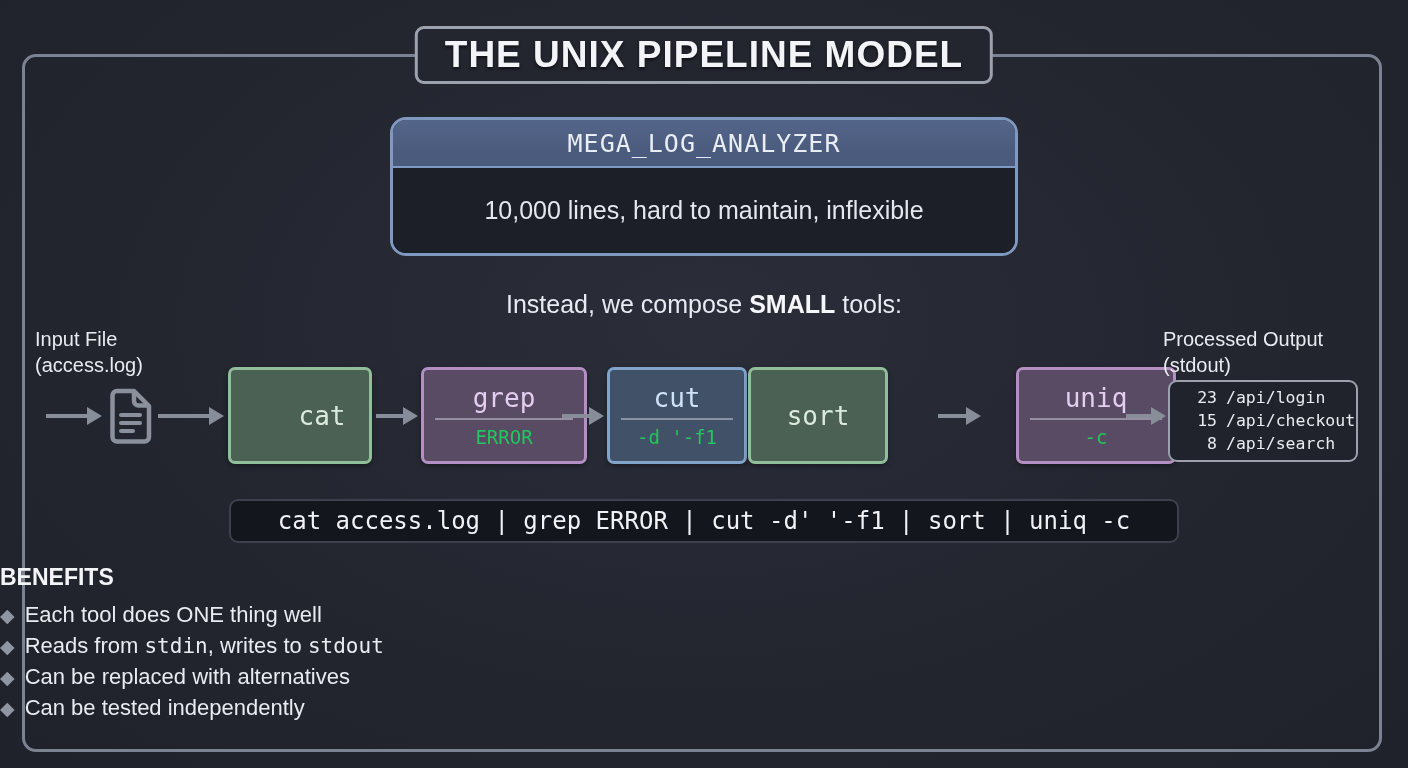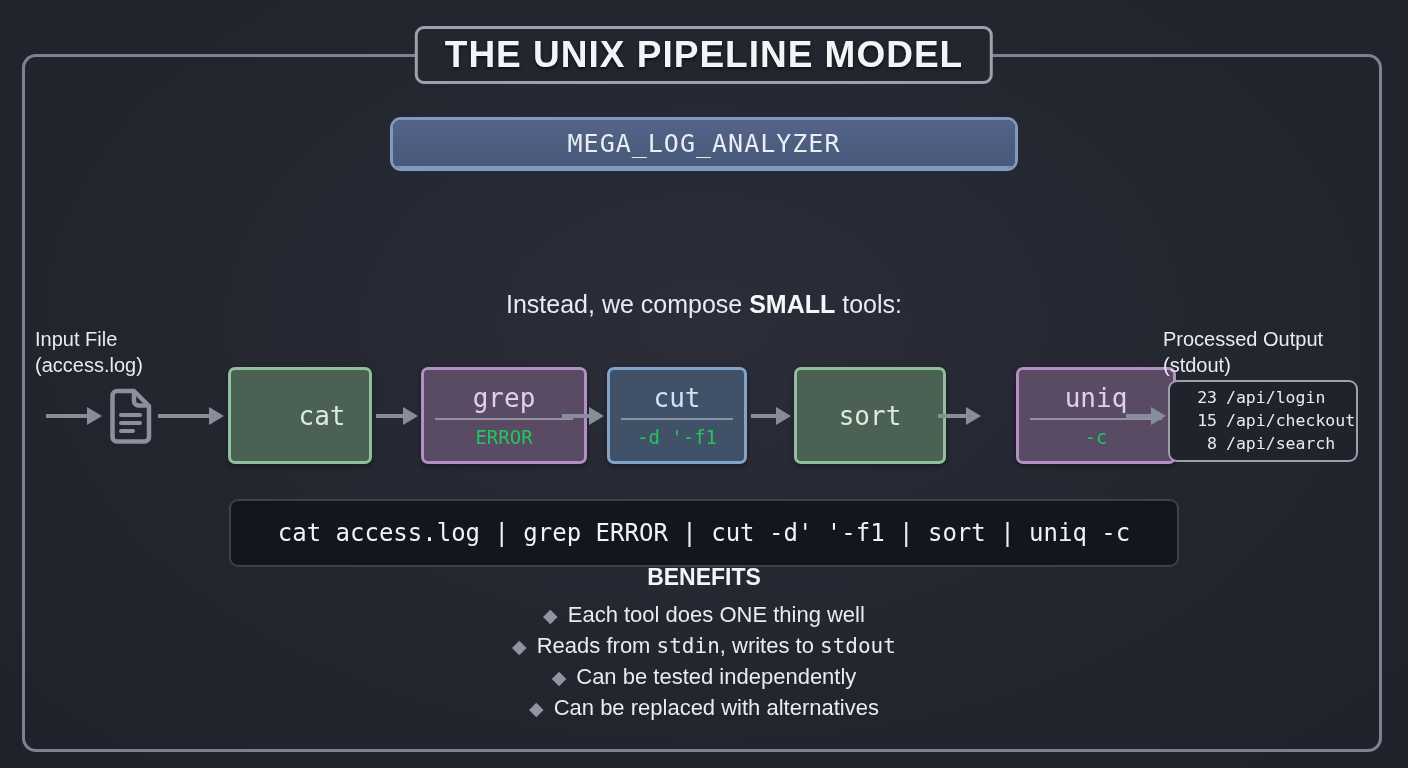--- a/index.html
+++ b/index.html
@@ -26,21 +26,21 @@
     padding:5px 27px; z-index:5; white-space:nowrap;
   }
   .title-text {
     font-size:37px; font-weight:bold; color:var(--text-white,#f2f4f7);
     letter-spacing:1px; text-shadow:0 2px 3px rgba(0,0,0,0.55);
   }
 
   
   .mega {
     position:absolute; top:117px; left:50%; transform:translateX(-50%);
-    width:628px; border:3px solid var(--steel-border,#8099c0); border-radius:11px;
+    width:628px; border:3px solid var(--steel-border,#8099c0); border-radius:16px;
     box-sizing:border-box; overflow:hidden;
   }
   .mega-header {
     height:46px; display:flex; align-items:center; justify-content:center;
     background:linear-gradient(180deg, #54658a 0%, var(--steel-header,#4a5b7d) 70%);
     border-bottom:2.5px solid var(--steel-border,#8099c0);
     font-family:"DejaVu Sans Mono", monospace;
     font-size:25px; color:#e9edf4; letter-spacing:1px;
   }
   .mega-body {
@@ -98,47 +98,48 @@
     display:flex; flex-direction:column; justify-content:center;
     padding:4px 26px; gap:1px;
     font-family:"DejaVu Sans Mono", monospace; font-size:16.5px; color:#e9ecf1;
   }
   .out-row { display:flex; gap:9px; line-height:22px; }
   .out-count { width:21px; text-align:right; flex:none; }
 
   
   .cmd {
     position:absolute; top:499px; left:50%; transform:translateX(-50%);
-    width:950px; height:68px; box-sizing:border-box;
+    width:950px; height:44px; box-sizing:border-box;
     background:var(--cmd-bg,#14161e); border:2px solid var(--cmd-border,#3d414d); border-radius:9px;
     display:flex; align-items:center; justify-content:center;
     font-family:"DejaVu Sans Mono", monospace; font-size:24px; color:#f0f2f6;
     white-space:pre;
   }
 
   
-  .benefits { position:absolute; top:564px; left:0; width:100%; text-align:center; }
+  .benefits { position:absolute; top:564px; left:0; width:100%; text-align:left; }
   .benefits-title { font-size:23px; font-weight:bold; color:var(--text-white,#f2f4f7); margin-bottom:9px; }
   .benefit { font-size:22px; line-height:30px; color:var(--text-light,#e8ebf1); }
   .bullet { color:var(--bullet,#8f95a1); margin-right:10px; font-size:19px; }
   .benefit .mono { font-size:21px; }
 </style>
 </head>
 <body>
 
 <div class="stage">
 
   <div class="frame"></div>
 
   <div class="title-box">
     <span class="title-text">THE UNIX PIPELINE MODEL</span>
   </div>
 
   <div class="mega">
     <div class="mega-header">MEGA_LOG_ANALYZER</div>
+    <div class="mega-body">10,000 lines, hard to maintain, inflexible</div>
   </div>
 
   <div class="compose"><span>Instead, we compose </span><strong>SMALL</strong><span> tools:</span></div>
 
   <div class="endpoint-label" style="left:35px; width:190px;">
     <div>Input File</div>
     <div>(access.log)</div>
   </div>
 
   <div class="arrow" style="left:46px; width:42px;"></div>
@@ -168,21 +169,21 @@
   <div class="arrow" style="left:562px; width:28px;"></div>
 
   <div class="tool blue" style="left:607px; width:140px;">
     <div class="tool-name">cut</div>
     <div class="tool-divider"></div>
     <div class="tool-arg">-d '-f1</div>
   </div>
 
   <div class="arrow" style="left:751px; width:26px;"></div>
 
-  <div class="tool green" style="left:794px; width:152px;">
+  <div class="tool green" style="left:748px; width:140px;">
     <div class="tool-name">sort</div>
   </div>
 
   <div class="arrow" style="left:938px; width:29px;"></div>
 
   <div class="tool purple" style="left:1016px; width:160px;">
     <div class="tool-name">uniq</div>
     <div class="tool-divider"></div>
     <div class="tool-arg">-c</div>
   </div>
@@ -210,17 +211,17 @@
   </div>
 
   <div class="cmd">
     <span>cat access.log | grep ERROR | cut -d' '-f1 | sort | uniq -c</span>
   </div>
 
   <div class="benefits">
     <div class="benefits-title">BENEFITS</div>
     <div class="benefit"><span class="bullet">◆</span><span>Each tool does ONE thing well</span></div>
     <div class="benefit"><span class="bullet">◆</span><span>Reads from </span><span class="mono">stdin</span><span>, writes to </span><span class="mono">stdout</span></div>
+    <div class="benefit"><span class="bullet">◆</span><span>Can be replaced with alternatives</span></div>
     <div class="benefit"><span class="bullet">◆</span><span>Can be tested independently</span></div>
-    <div class="benefit"><span class="bullet">◆</span><span>Can be replaced with alternatives</span></div>
   </div>
 
 </div>
 
 </body></html>

